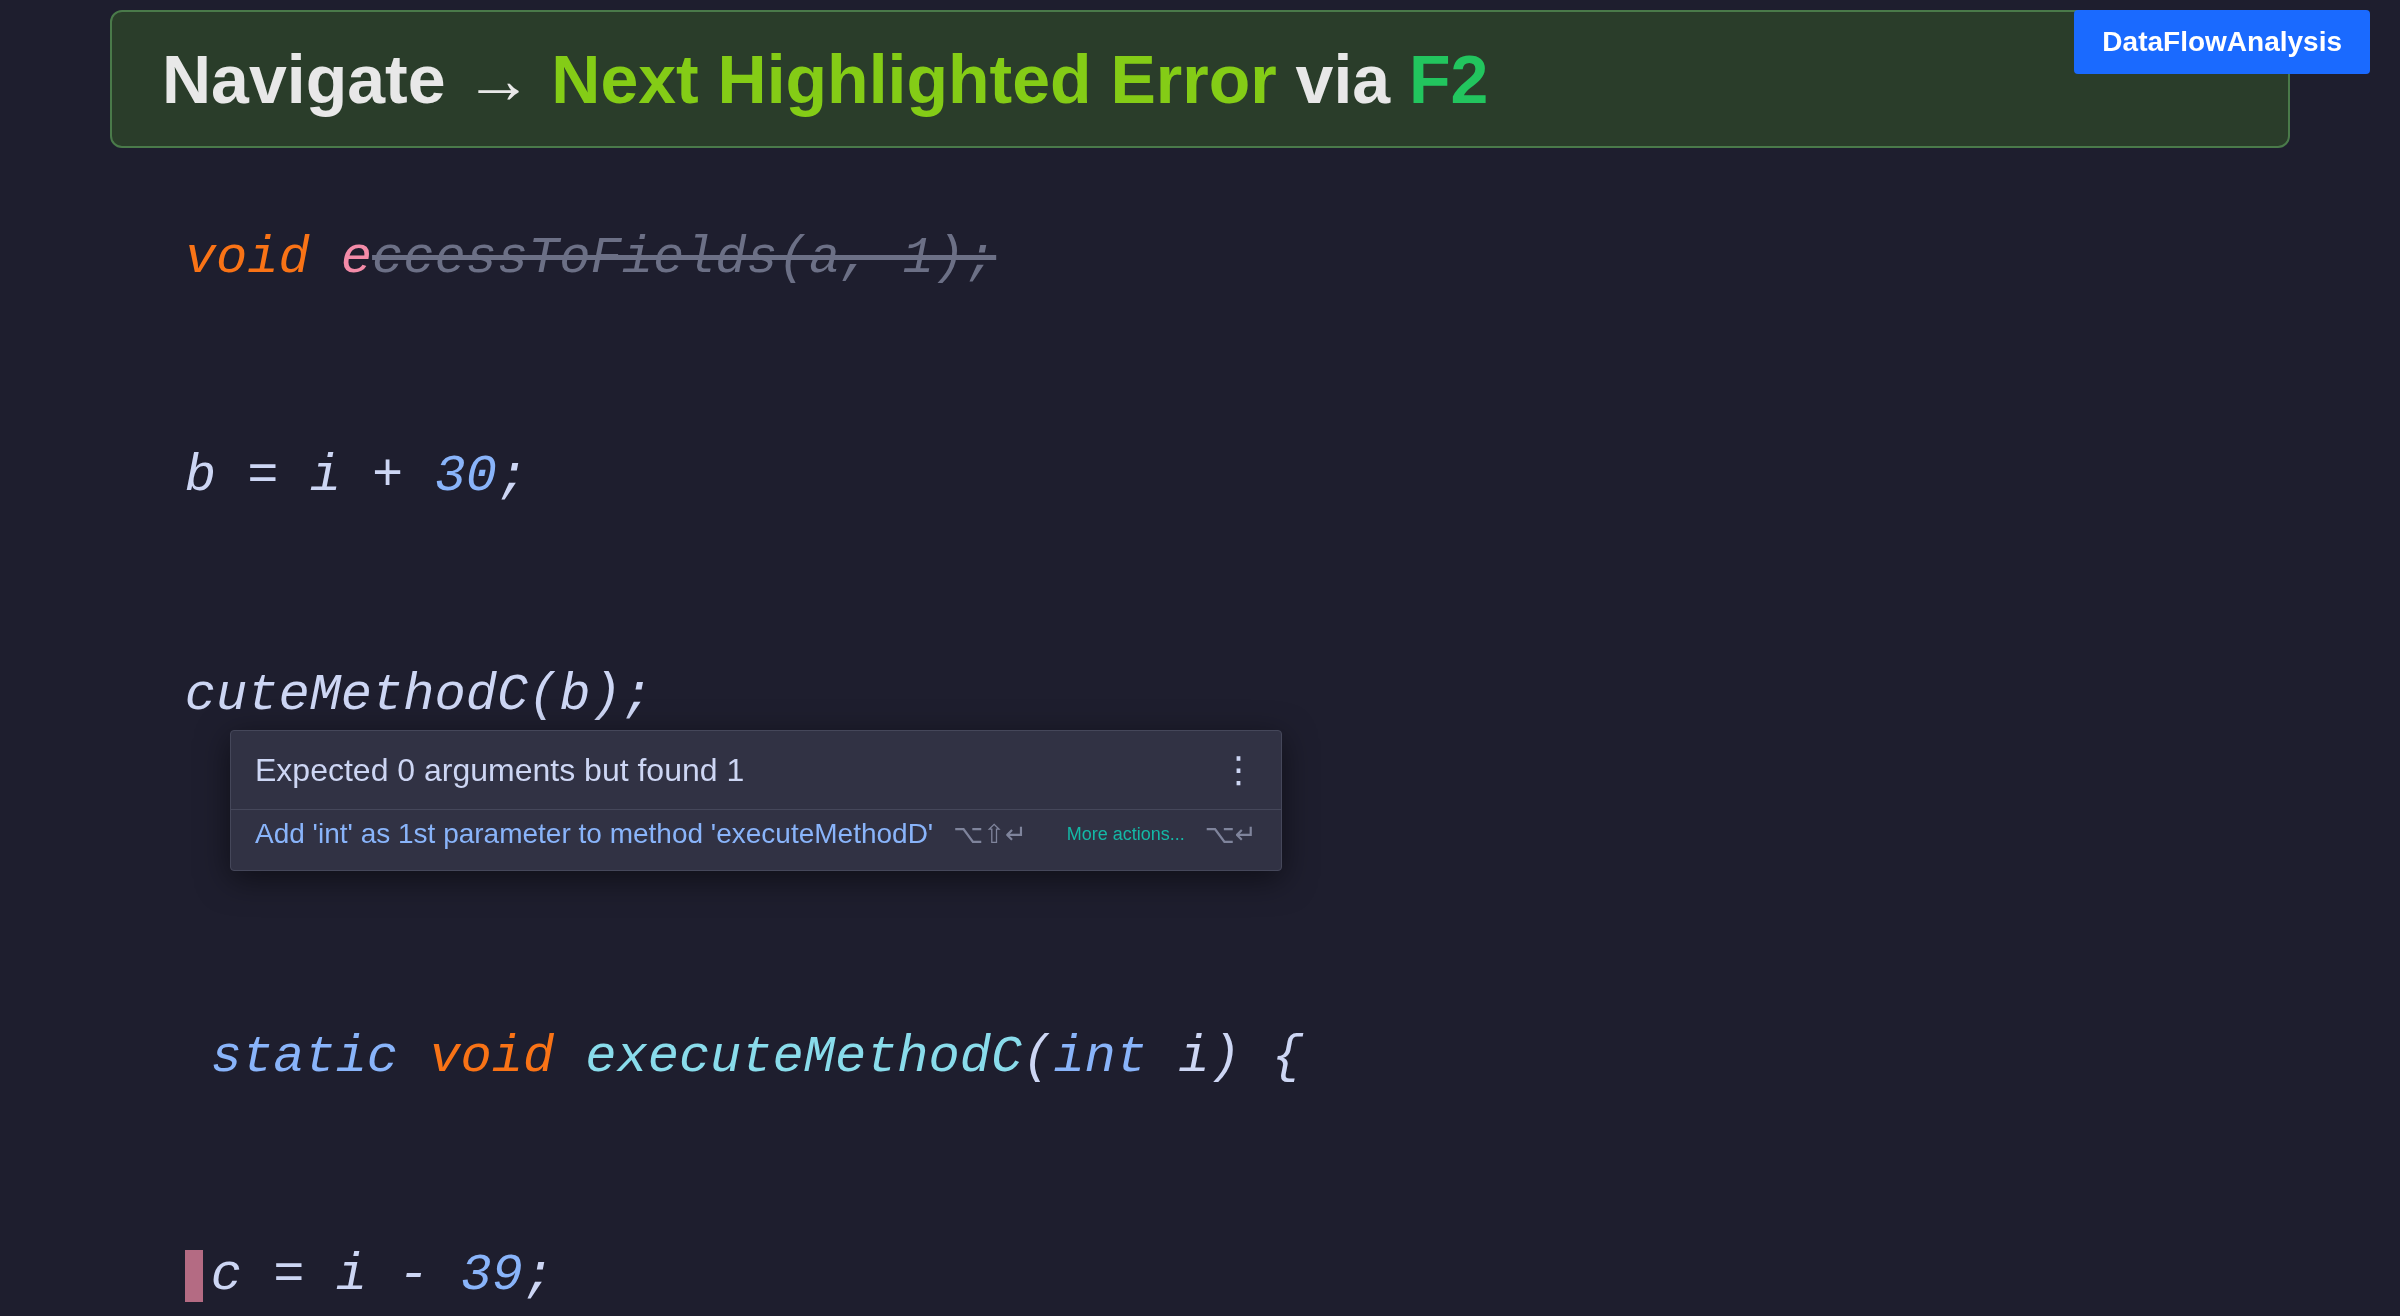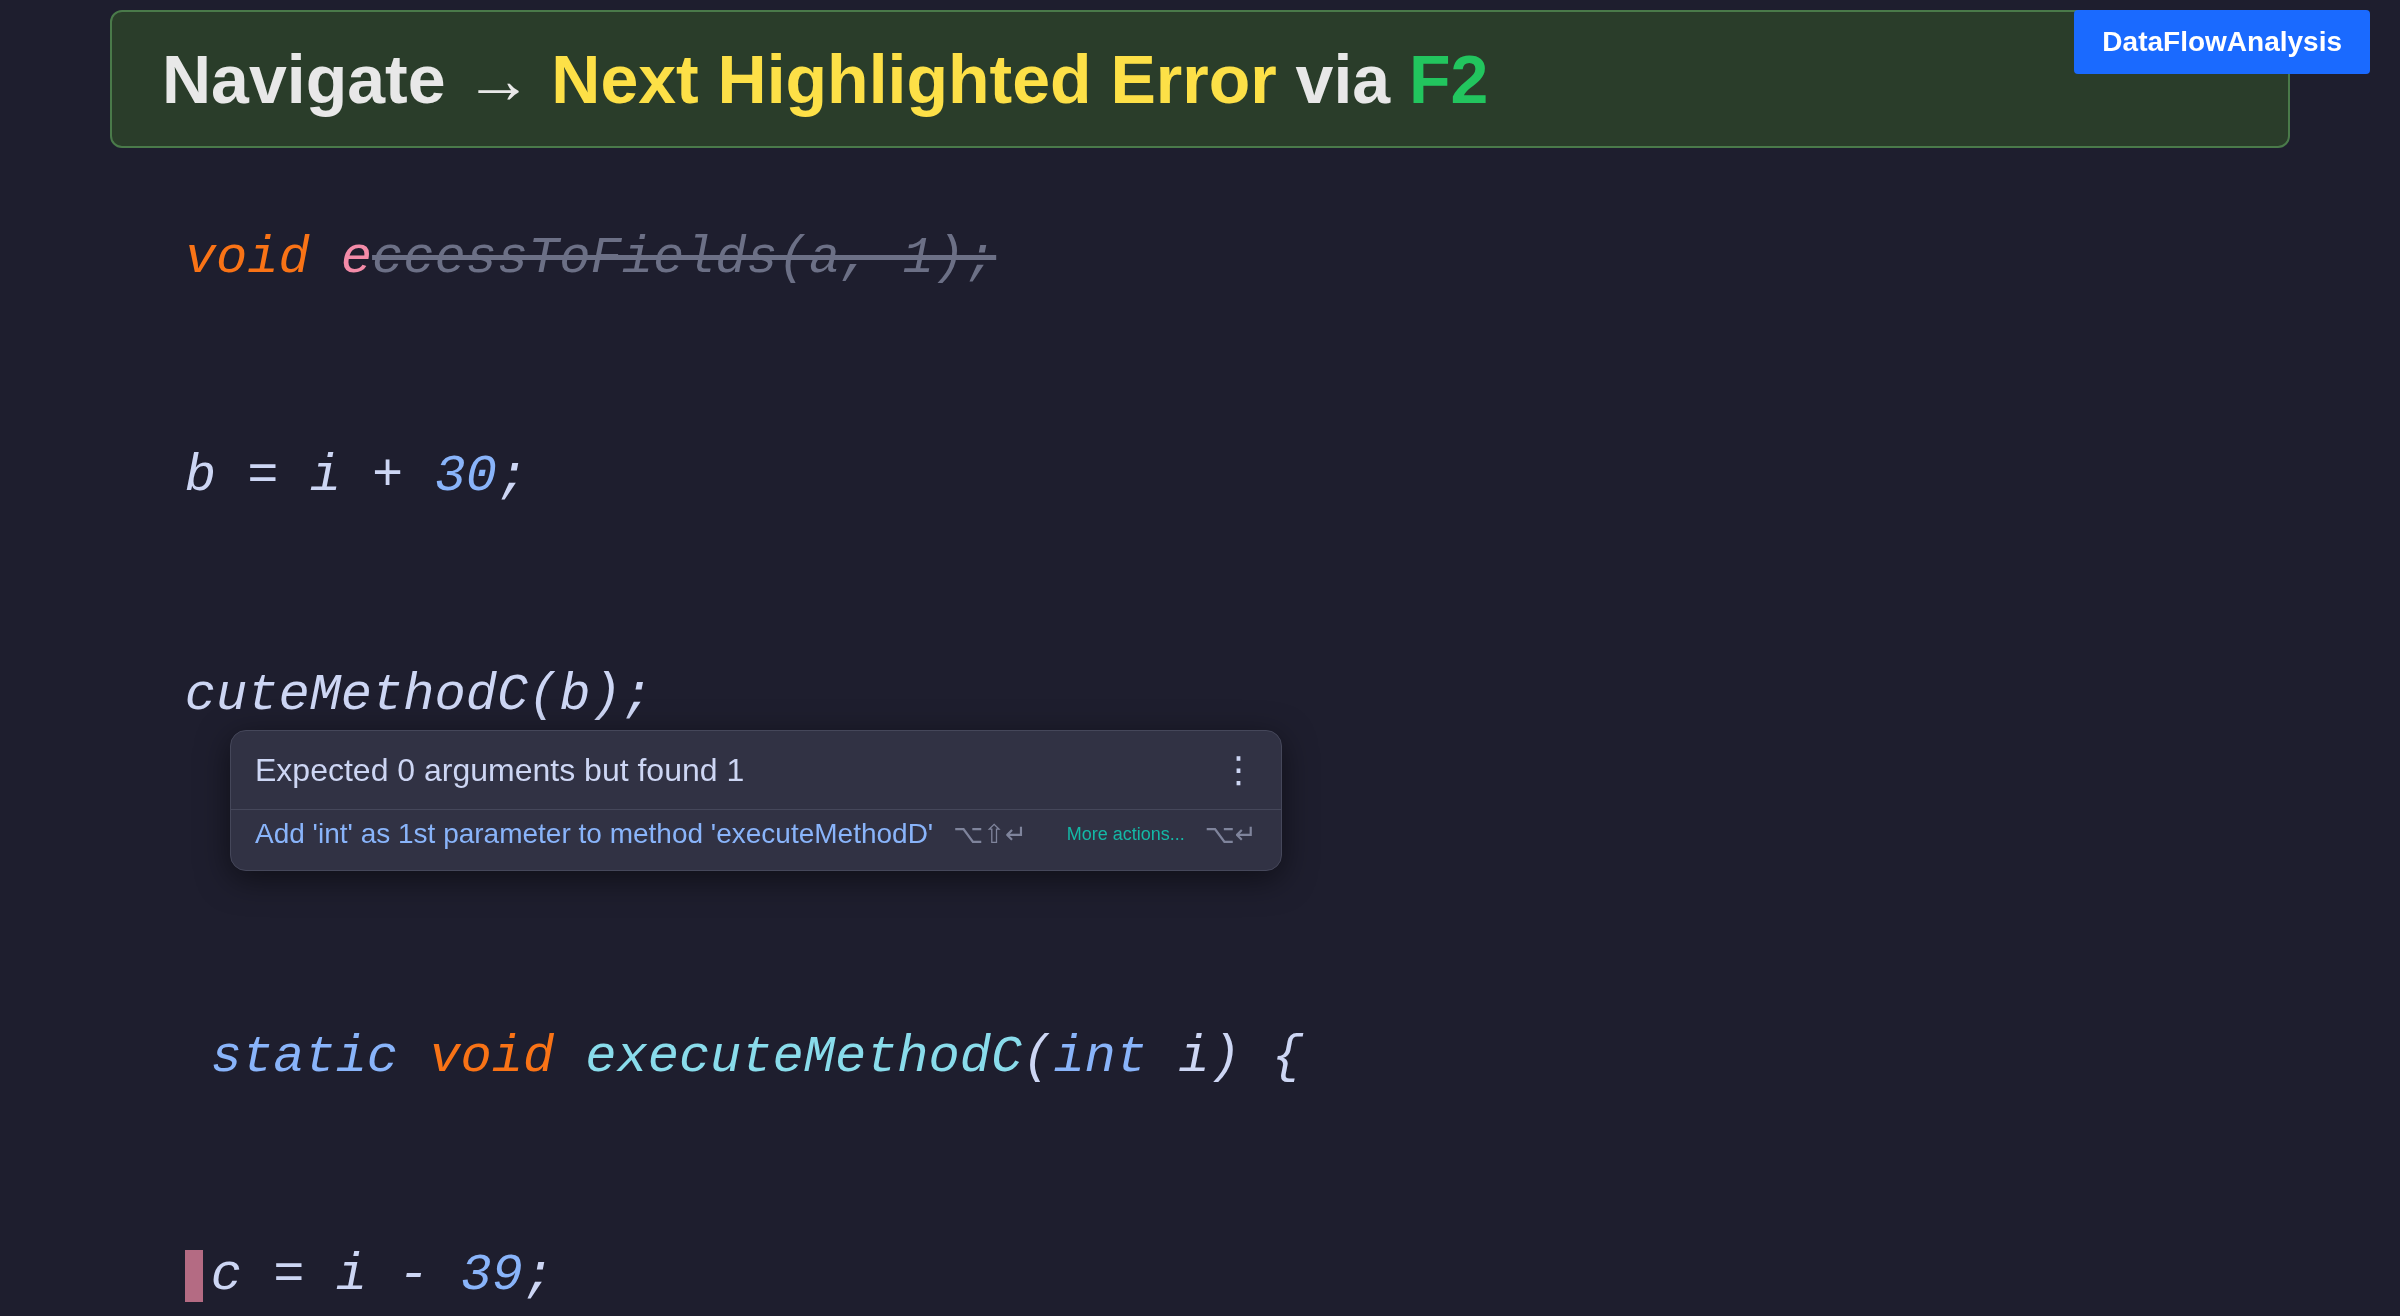--- a/index.html
+++ b/index.html
@@ -76,21 +76,21 @@
       color: #e8e8e8;
       font-style: normal;
       white-space: nowrap;
     }
 
     .navigate-banner-text .arrow {
       color: #e8e8e8;
     }
 
     .navigate-banner-text .highlighted {
-      color: #fde047;
+      color: #84cc16;
       text-align: center;
     }
 
     .navigate-banner-text .key {
       color: #22c55e;
     }
 
     
     .dataflow-btn {
       position: absolute;
@@ -106,21 +106,21 @@
       z-index: 200;
     }
 
     
     .error-popup {
       position: absolute;
       top: 730px;
       left: 230px;
       background: #313244;
       border: 1px solid #45475a;
-      border-radius: 16px;
+      border-radius: 4px;
       padding: 0;
       z-index: 50;
       min-width: 720px;
       box-shadow: 0 8px 32px rgba(0,0,0,0.5);
     }
 
     .error-popup-header {
       display: flex;
       align-items: center;
       justify-content: space-between;

